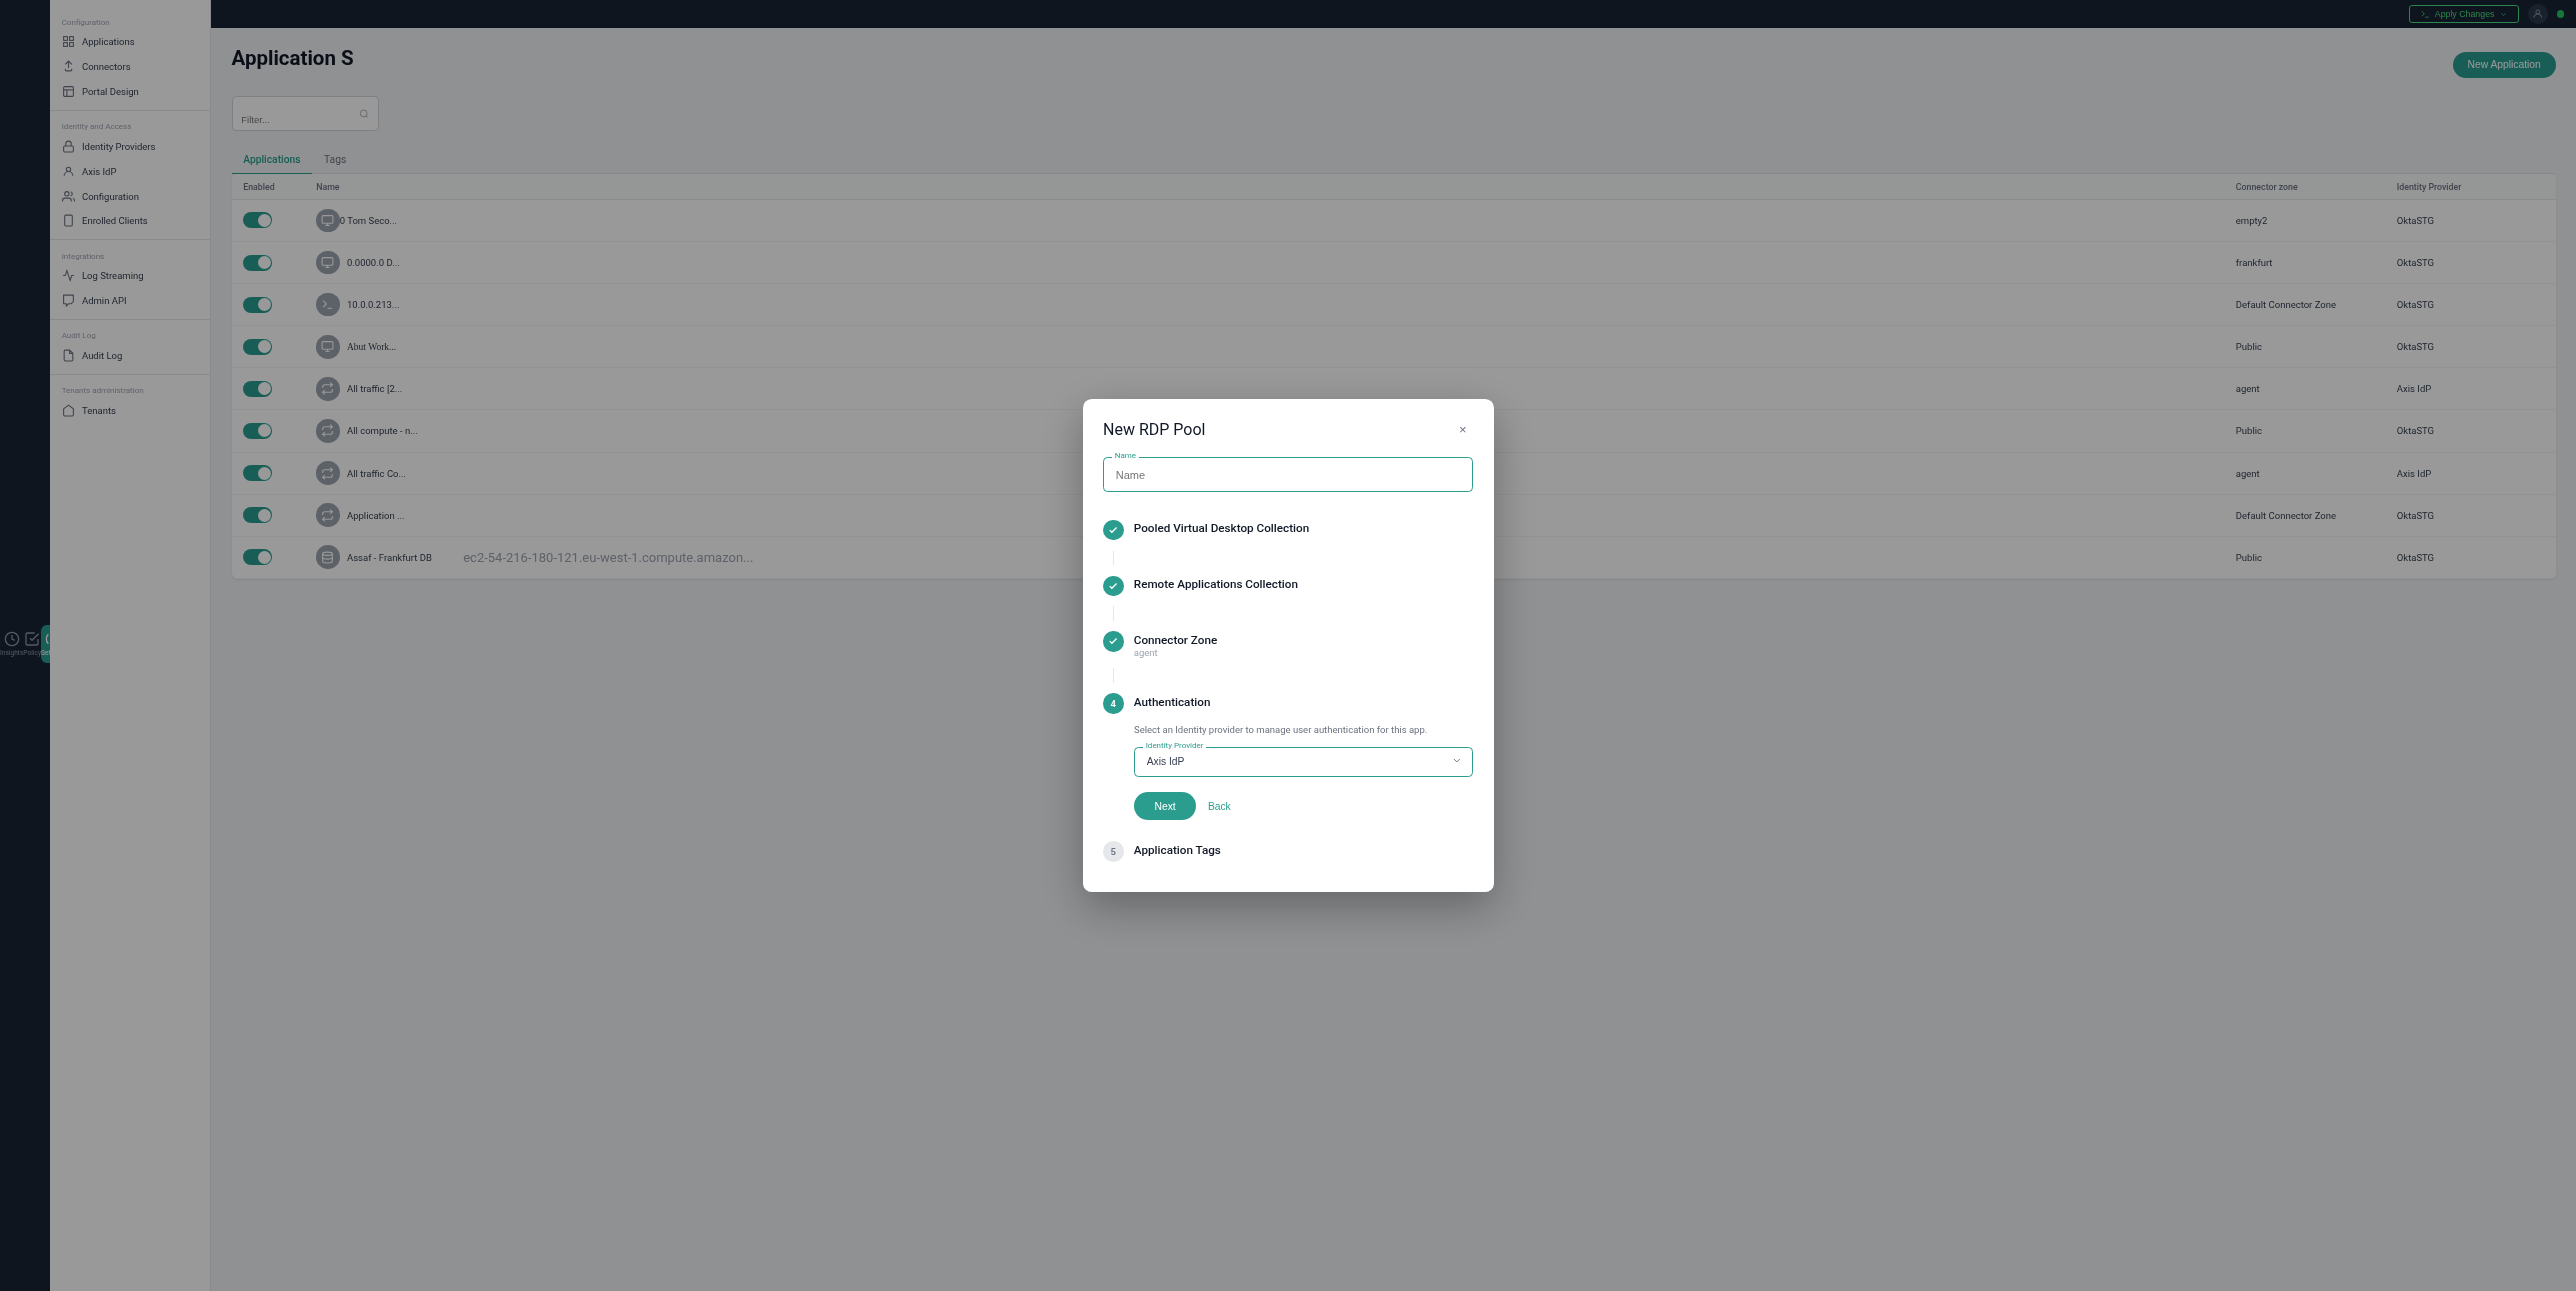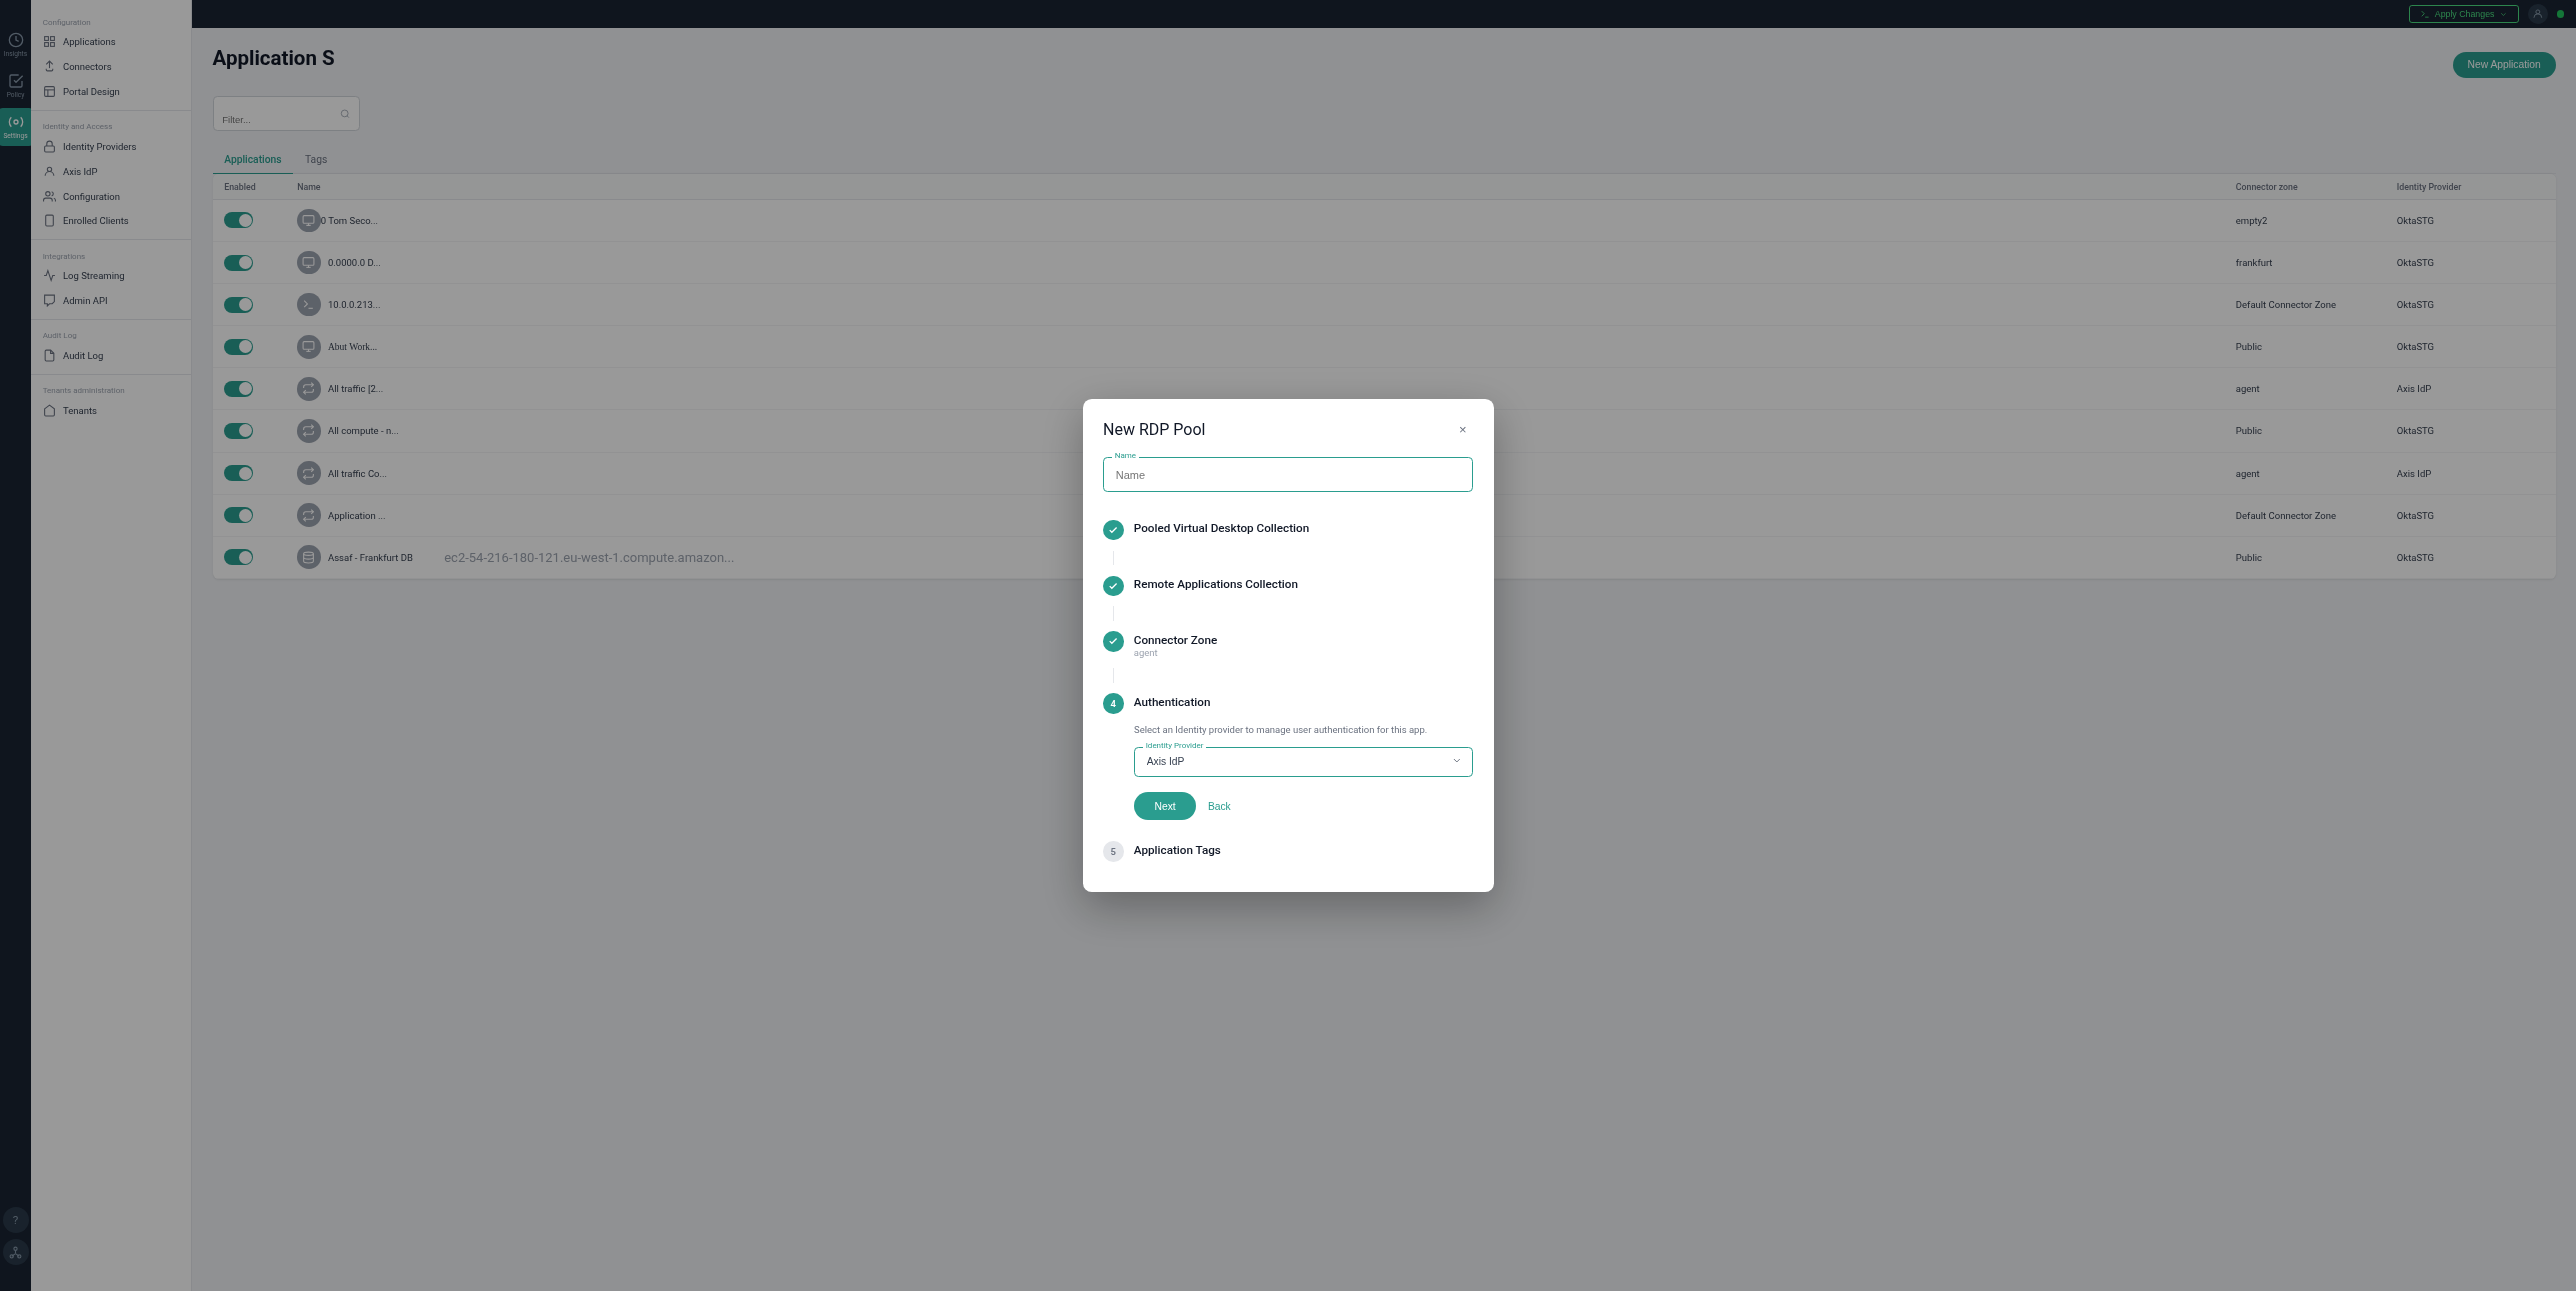--- a/index.html
+++ b/index.html
@@ -2,21 +2,21 @@
 <html style="font-size:11.7px"><head>
   <meta charset="utf-8">
   <style>
     * { box-sizing: border-box; margin: 0; padding: 0; }
     body { font-family: -apple-system, BlinkMacSystemFont, 'Segoe UI', Roboto, sans-serif; background: #f0f2f5; overflow: hidden; }
 
     
     .app-container { display: flex; height: 100vh; width: 100vw; }
 
     
-    .sidebar { width: 31px; background: #1a2332; display: flex; flex-direction: column; align-items: center; padding: 26px 0; flex-shrink: 0; }
+    .sidebar { width: 50px; background: #1a2332; display: flex; flex-direction: row; align-items: center; padding: 19px 0; flex-shrink: 0; }
     .sidebar-icon { width: 38px; height: 38px; display: flex; flex-direction: column; align-items: center; justify-content: center; border-radius: 5.9px; cursor: pointer; color: #8899aa; font-size: 7.3px; gap: 2.2px; margin-bottom: 2.9px; }
     .sidebar-icon.active { background: #2a9d8f; color: #fff; }
     .sidebar-icon svg { width: 16px; height: 16px; }
     .sidebar-icon span { font-size: 6.6px; }
     .sidebar-bottom { margin-top: auto; display: flex; flex-direction: column; align-items: center; gap: 5.9px; }
     .sidebar-icon-circle { width: 26px; height: 26px; border-radius: 50%; background: #2a3a4a; display: flex; align-items: center; justify-content: center; cursor: pointer; color: #8899aa; }
 
     
     .nav-panel { width: 161px; background: #fff; border-right: 0.7px solid #e5e7eb; display: flex; flex-direction: column; padding: 11.7px 0; flex-shrink: 0; }
     .nav-section-label { font-size: 8px; color: #9ca3af; padding: 5.9px 11.7px 2.9px; text-transform: none; letter-spacing: 0; }

